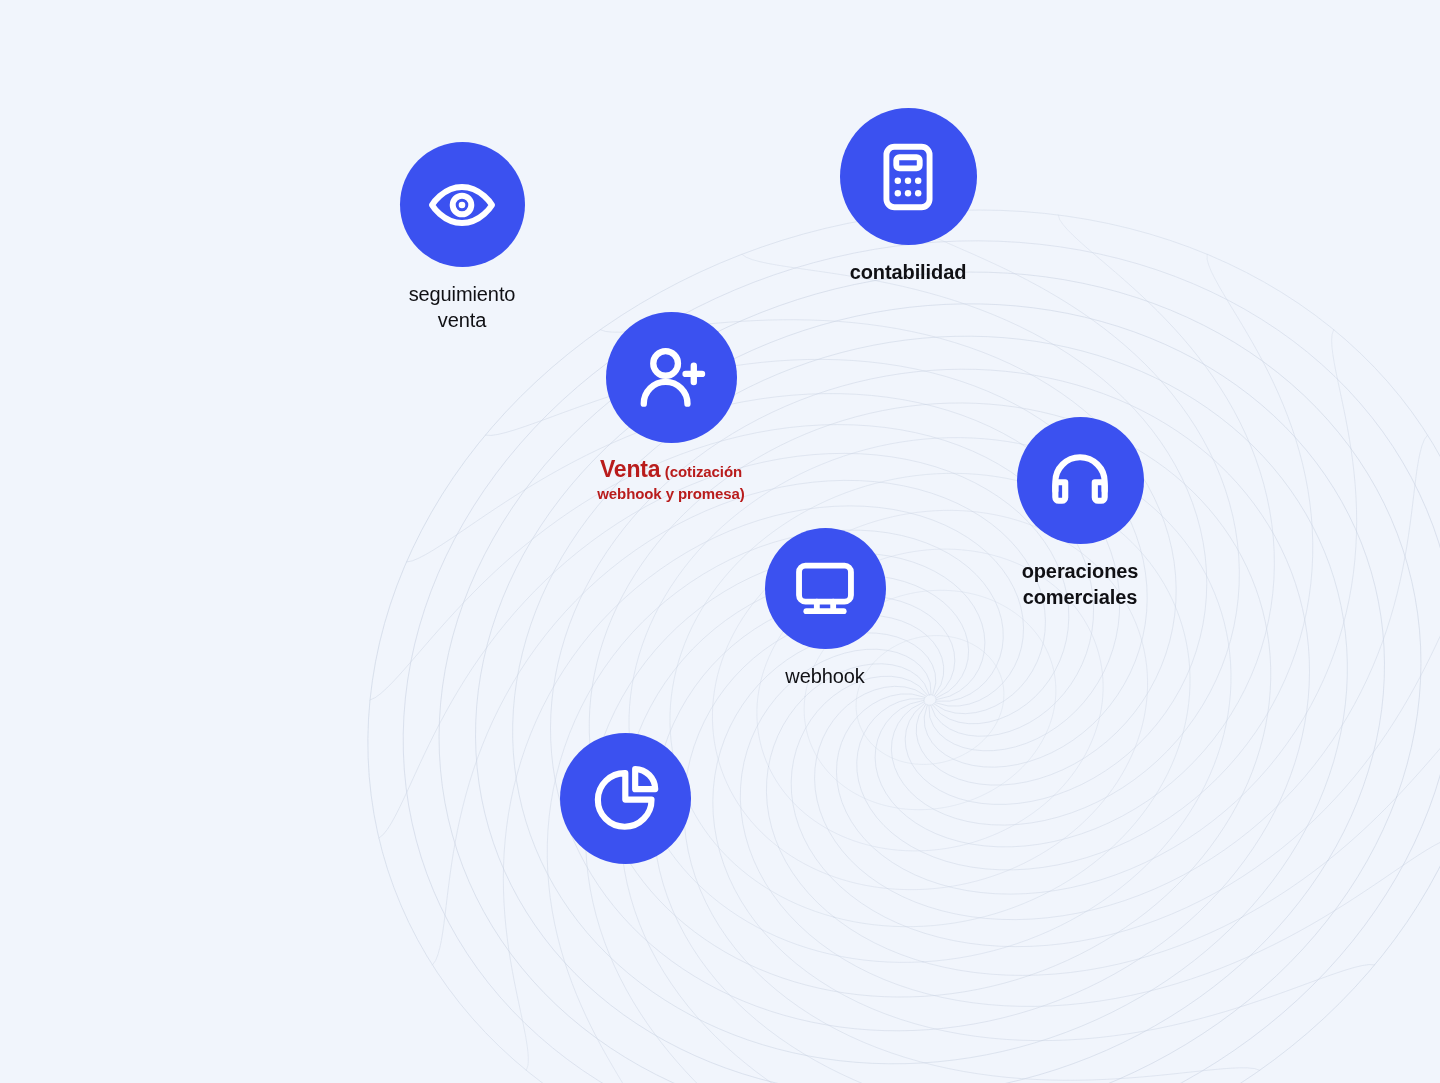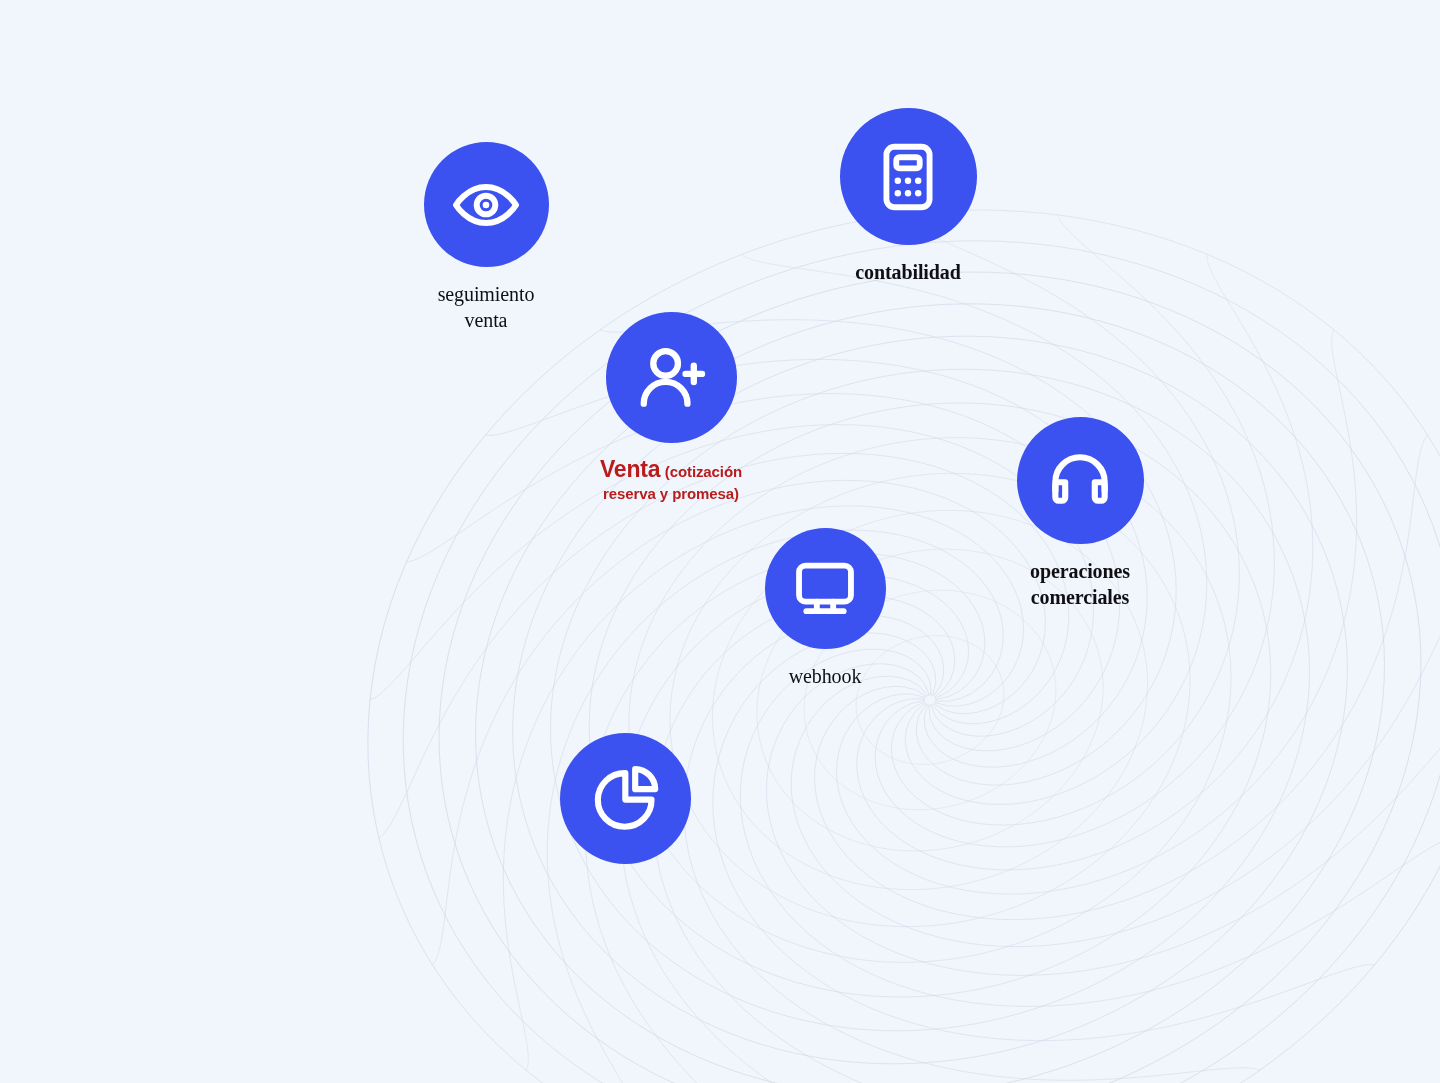--- a/index.html
+++ b/index.html
@@ -69,21 +69,20 @@
     font-weight: 500;
   }
 
   .label.b {
     font-size: 20px;
     font-weight: 700;
   }
 
   .label .line {
     display: block;
-    font-family: Liberation Serif, serif;
   }
 
   
   .venta-label {
     margin-top: 12px;
     text-align: center;
     color: #b91c1c;
     line-height: 1.25;
     max-width: 230px;
   }
@@ -147,21 +146,21 @@
         <path d="M924.84 703.10 L914.85 712.37 L909.36 721.12 L906.28 730.00 L905.19 738.89 L905.87 747.63 L908.16 756.10 L911.95 764.15 L917.10 771.69 L923.49 778.61 L931.02 784.83 L939.57 790.29 L949.02 794.92 L959.26 798.67 L970.18 801.51 L981.67 803.42 L993.62 804.37 L1005.93 804.36 L1018.49 803.38 L1031.20 801.45 L1043.96 798.56 L1056.70 794.75 L1069.31 790.03 L1081.72 784.44 L1093.84 778.01 L1105.62 770.76 L1116.97 762.76 L1127.84 754.03 L1138.18 744.62 L1147.92 734.59 L1157.02 723.97 L1165.44 712.82 L1173.15 701.20 L1180.12 689.14 L1186.31 676.71 L1191.71 663.95 L1196.29 650.92 L1200.06 637.67 L1202.99 624.23 L1205.09 610.68 L1206.35 597.04 L1206.78 583.36 L1206.39 569.69 L1205.18 556.08 L1203.17 542.55 L1200.37 529.15 L1196.80 515.91 L1192.48 502.87 L1187.44 490.05 L1181.70 477.50 L1175.28 465.22 L1168.22 453.25 L1160.54 441.62 L1152.28 430.33 L1143.46 419.41 L1134.12 408.87 L1124.29 398.73 L1114.00 388.99 L1103.29 379.67 L1092.20 370.76 L1080.75 362.29 L1068.99 354.24 L1056.93 346.62 L1044.63 339.42 L1032.12 332.65 L1019.42 326.30 L1006.57 320.36 L993.61 314.82 L980.56 309.67 L967.46 304.91 L954.34 300.51 L941.24 296.46 L928.17 292.76 L915.18 289.37 L902.29 286.28 L889.54 283.47 L876.96 280.91 L864.57 278.59 L852.41 276.48 L840.51 274.55 L828.90 272.78 L817.63 271.12 L806.73 269.56 L796.25 268.05 L786.24 266.55 L776.76 265.02 L767.89 263.41 L759.72 261.65 L752.42 259.66 L746.25 257.31 L741.94 254.28" opacity="0.50"></path>
         <path d="M924.18 701.78 L911.82 708.44 L903.86 715.70 L898.09 723.68 L894.19 732.16 L891.98 740.93 L891.39 749.83 L892.31 758.69 L894.68 767.37 L898.41 775.76 L903.43 783.74 L909.65 791.22 L916.99 798.10 L925.34 804.32 L934.63 809.81 L944.75 814.52 L955.62 818.40 L967.12 821.42 L979.18 823.56 L991.69 824.78 L1004.56 825.09 L1017.70 824.48 L1031.02 822.95 L1044.43 820.50 L1057.86 817.16 L1071.22 812.93 L1084.43 807.85 L1097.42 801.94 L1110.13 795.23 L1122.50 787.76 L1134.45 779.55 L1145.94 770.66 L1156.92 761.12 L1167.34 750.97 L1177.16 740.26 L1186.35 729.04 L1194.87 717.35 L1202.69 705.23 L1209.79 692.73 L1216.15 679.91 L1221.75 666.79 L1226.59 653.44 L1230.66 639.89 L1233.94 626.20 L1236.45 612.39 L1238.18 598.51 L1239.14 584.60 L1239.34 570.70 L1238.78 556.85 L1237.49 543.07 L1235.47 529.41 L1232.75 515.89 L1229.35 502.55 L1225.29 489.40 L1220.59 476.48 L1215.27 463.80 L1209.37 451.40 L1202.92 439.28 L1195.93 427.46 L1188.45 415.97 L1180.50 404.80 L1172.11 393.98 L1163.32 383.51 L1154.15 373.40 L1144.65 363.65 L1134.84 354.27 L1124.76 345.25 L1114.43 336.61 L1103.91 328.32 L1093.21 320.41 L1082.37 312.84 L1071.43 305.63 L1060.42 298.76 L1049.38 292.22 L1038.33 286.01 L1027.32 280.10 L1016.38 274.48 L1005.55 269.14 L994.87 264.07 L984.37 259.24 L974.10 254.63 L964.10 250.22 L954.42 246.00 L945.11 241.93 L936.24 237.98 L927.87 234.14 L920.10 230.37 L913.04 226.62 L906.86 222.86 L901.85 219.03 L898.80 214.99" opacity="0.50"></path>
         <path d="M923.98 700.31 L910.27 703.82 L900.47 709.01 L892.49 715.44 L886.09 722.82 L881.18 730.91 L877.74 739.52 L875.73 748.46 L875.12 757.60 L875.89 766.77 L877.99 775.86 L881.38 784.75 L886.01 793.34 L891.80 801.52 L898.70 809.21 L906.64 816.34 L915.53 822.84 L925.31 828.65 L935.89 833.72 L947.18 838.01 L959.12 841.49 L971.60 844.13 L984.55 845.90 L997.88 846.80 L1011.52 846.82 L1025.37 845.96 L1039.37 844.21 L1053.44 841.60 L1067.50 838.13 L1081.48 833.82 L1095.32 828.69 L1108.95 822.77 L1122.31 816.09 L1135.34 808.67 L1147.99 800.56 L1160.22 791.77 L1171.98 782.36 L1183.22 772.37 L1193.91 761.82 L1204.02 750.76 L1213.52 739.24 L1222.37 727.30 L1230.57 714.96 L1238.09 702.29 L1244.91 689.32 L1251.03 676.09 L1256.44 662.64 L1261.13 649.01 L1265.11 635.24 L1268.37 621.36 L1270.92 607.42 L1272.76 593.44 L1273.91 579.47 L1274.37 565.53 L1274.17 551.66 L1273.32 537.87 L1271.83 524.21 L1269.72 510.69 L1267.03 497.34 L1263.76 484.18 L1259.95 471.24 L1255.62 458.52 L1250.80 446.05 L1245.51 433.83 L1239.79 421.90 L1233.66 410.24 L1227.16 398.89 L1220.32 387.83 L1213.16 377.09 L1205.73 366.66 L1198.05 356.54 L1190.16 346.75 L1182.10 337.27 L1173.90 328.12 L1165.59 319.28 L1157.22 310.75 L1148.81 302.52 L1140.42 294.60 L1132.08 286.97 L1123.83 279.63 L1115.73 272.56 L1107.81 265.76 L1100.13 259.22 L1092.75 252.91 L1085.73 246.85 L1079.16 241.00 L1073.12 235.37 L1067.73 229.95 L1063.18 224.72 L1059.73 219.71 L1058.20 214.99" opacity="0.50"></path>
         <path d="M924.27 698.82 L910.31 698.90 L899.47 701.58 L889.92 705.95 L881.55 711.63 L874.33 718.39 L868.32 726.01 L863.54 734.32 L860.01 743.16 L857.75 752.38 L856.77 761.84 L857.05 771.43 L858.59 781.01 L861.35 790.49 L865.31 799.76 L870.41 808.73 L876.62 817.32 L883.88 825.45 L892.12 833.05 L901.29 840.06 L911.31 846.42 L922.13 852.09 L933.66 857.03 L945.83 861.21 L958.57 864.59 L971.80 867.15 L985.46 868.89 L999.45 869.78 L1013.72 869.83 L1028.19 869.04 L1042.79 867.41 L1057.45 864.94 L1072.11 861.65 L1086.70 857.57 L1101.17 852.70 L1115.45 847.07 L1129.49 840.71 L1143.24 833.64 L1156.66 825.90 L1169.70 817.51 L1182.31 808.51 L1194.47 798.94 L1206.13 788.82 L1217.27 778.20 L1227.86 767.12 L1237.87 755.61 L1247.29 743.70 L1256.10 731.44 L1264.29 718.87 L1271.83 706.02 L1278.74 692.93 L1285.00 679.63 L1290.60 666.16 L1295.56 652.56 L1299.88 638.85 L1303.55 625.08 L1306.59 611.26 L1309.01 597.44 L1310.82 583.64 L1312.04 569.88 L1312.67 556.20 L1312.75 542.62 L1312.29 529.15 L1311.31 515.83 L1309.83 502.67 L1307.89 489.70 L1305.49 476.92 L1302.68 464.35 L1299.48 452.01 L1295.92 439.91 L1292.02 428.07 L1287.82 416.48 L1283.36 405.17 L1278.66 394.14 L1273.76 383.39 L1268.70 372.93 L1263.52 362.77 L1258.24 352.90 L1252.92 343.34 L1247.59 334.08 L1242.30 325.12 L1237.11 316.48 L1232.05 308.14 L1227.20 300.12 L1222.61 292.42 L1218.36 285.05 L1214.54 278.02 L1211.26 271.35 L1208.70 265.09 L1207.11 259.31 L1207.20 254.28" opacity="0.50"></path>
         <path d="M925.03 697.43 L911.95 694.06 L900.94 694.03 L890.61 695.97 L880.93 699.50 L872.00 704.37 L863.90 710.39 L856.73 717.39 L850.57 725.22 L845.47 733.73 L841.48 742.81 L838.63 752.31 L836.96 762.12 L836.47 772.13 L837.16 782.23 L839.02 792.32 L842.03 802.30 L846.18 812.09 L851.42 821.60 L857.72 830.76 L865.02 839.49 L873.29 847.74 L882.47 855.45 L892.50 862.55 L903.31 869.02 L914.85 874.81 L927.05 879.88 L939.84 884.21 L953.17 887.78 L966.95 890.57 L981.13 892.56 L995.63 893.74 L1010.40 894.12 L1025.37 893.70 L1040.47 892.47 L1055.65 890.46 L1070.84 887.66 L1085.99 884.09 L1101.04 879.78 L1115.95 874.74 L1130.66 868.99 L1145.13 862.56 L1159.32 855.48 L1173.18 847.78 L1186.67 839.48 L1199.77 830.62 L1212.44 821.23 L1224.65 811.33 L1236.38 800.98 L1247.61 790.19 L1258.31 779.01 L1268.47 767.47 L1278.09 755.59 L1287.14 743.43 L1295.61 731.00 L1303.52 718.35 L1310.84 705.51 L1317.59 692.50 L1323.76 679.36 L1329.36 666.12 L1334.39 652.82 L1338.87 639.47 L1342.81 626.10 L1346.22 612.75 L1349.11 599.44 L1351.50 586.19 L1353.41 573.02 L1354.85 559.96 L1355.86 547.03 L1356.46 534.24 L1356.66 521.62 L1356.49 509.19 L1355.99 496.96 L1355.18 484.94 L1354.09 473.15 L1352.75 461.61 L1351.20 450.33 L1349.47 439.32 L1347.59 428.60 L1345.62 418.17 L1343.58 408.06 L1341.53 398.27 L1339.51 388.82 L1337.57 379.73 L1335.78 371.02 L1334.20 362.71 L1332.91 354.85 L1332.01 347.48 L1331.64 340.69 L1332.03 334.61 L1333.75 329.68" opacity="0.50"></path>
         <path d="M926.18 696.24 L915.06 689.71 L904.77 686.96 L894.48 686.32 L884.29 687.41 L874.36 690.00 L864.84 693.93 L855.87 699.05 L847.56 705.24 L840.03 712.36 L833.36 720.31 L827.62 728.96 L822.87 738.20 L819.16 747.93 L816.53 758.04 L814.99 768.43 L814.57 779.00 L815.27 789.65 L817.09 800.30 L820.00 810.87 L824.00 821.27 L829.05 831.42 L835.13 841.26 L842.20 850.73 L850.21 859.76 L859.12 868.30 L868.88 876.30 L879.44 883.72 L890.73 890.51 L902.71 896.65 L915.32 902.11 L928.50 906.85 L942.18 910.87 L956.31 914.14 L970.82 916.66 L985.67 918.41 L1000.78 919.40 L1016.10 919.63 L1031.57 919.09 L1047.14 917.81 L1062.76 915.78 L1078.37 913.02 L1093.93 909.55 L1109.38 905.38 L1124.69 900.54 L1139.81 895.05 L1154.70 888.93 L1169.33 882.21 L1183.66 874.91 L1197.65 867.06 L1211.28 858.69 L1224.53 849.84 L1237.37 840.52 L1249.78 830.78 L1261.73 820.64 L1273.23 810.14 L1284.24 799.30 L1294.77 788.16 L1304.80 776.76 L1314.33 765.11 L1323.35 753.25 L1331.87 741.22 L1339.89 729.04 L1347.40 716.74 L1354.42 704.35 L1360.96 691.90 L1367.02 679.41 L1372.61 666.91 L1377.75 654.43 L1382.45 642.00 L1386.73 629.63 L1390.61 617.35 L1394.11 605.19 L1397.25 593.16 L1400.05 581.29 L1402.55 569.61 L1404.76 558.12 L1406.71 546.86 L1408.44 535.84 L1409.98 525.10 L1411.35 514.64 L1412.61 504.50 L1413.79 494.70 L1414.92 485.28 L1416.07 476.26 L1417.29 467.70 L1418.63 459.65 L1420.19 452.18 L1422.05 445.40 L1424.39 439.51 L1427.59 435.09" opacity="0.50"></path>
         <path d="M927.65 695.36 L919.37 686.19 L910.65 680.95 L901.23 677.79 L891.35 676.34 L881.23 676.44 L871.05 677.96 L861.01 680.79 L851.24 684.83 L841.88 689.99 L833.07 696.16 L824.89 703.26 L817.45 711.19 L810.83 719.85 L805.09 729.15 L800.28 738.99 L796.46 749.29 L793.66 759.95 L791.90 770.88 L791.20 781.99 L791.56 793.21 L792.99 804.45 L795.48 815.64 L799.02 826.70 L803.58 837.56 L809.13 848.16 L815.66 858.44 L823.12 868.34 L831.48 877.81 L840.69 886.81 L850.71 895.28 L861.48 903.20 L872.97 910.53 L885.12 917.23 L897.87 923.28 L911.18 928.67 L924.98 933.37 L939.23 937.37 L953.87 940.66 L968.84 943.23 L984.10 945.08 L999.59 946.22 L1015.26 946.64 L1031.06 946.35 L1046.94 945.36 L1062.86 943.68 L1078.76 941.33 L1094.62 938.32 L1110.38 934.66 L1126.01 930.39 L1141.47 925.52 L1156.73 920.07 L1171.75 914.06 L1186.51 907.54 L1200.98 900.51 L1215.13 893.00 L1228.94 885.05 L1242.39 876.69 L1255.47 867.93 L1268.16 858.82 L1280.44 849.38 L1292.31 839.64 L1303.76 829.62 L1314.78 819.37 L1325.36 808.91 L1335.51 798.26 L1345.22 787.47 L1354.50 776.55 L1363.36 765.53 L1371.79 754.45 L1379.80 743.34 L1387.41 732.21 L1394.63 721.10 L1401.47 710.04 L1407.94 699.05 L1414.06 688.16 L1419.85 677.41 L1425.34 666.80 L1430.53 656.39 L1435.45 646.19 L1440.13 636.24 L1444.59 626.57 L1448.87 617.22 L1452.99 608.22 L1456.99 599.64 L1460.91 591.51 L1464.78 583.92 L1468.65 576.94 L1472.59 570.73 L1476.69 565.51 L1481.12 561.95" opacity="0.50"></path>
       </g>
     </svg>
 
-  <div class="node" style="left:486px; top:142px;">
+  <div class="node" style="left:462px; top:142px;">
     <div class="bubble" style="width:125px;height:125px;">
       <span>
         <svg width="72" height="72" viewBox="0 0 24 24" fill="none" stroke="#ffffff" stroke-width="2" stroke-linecap="round" stroke-linejoin="round">
           <path d="M2 12s3.6-6 10-6 10 6 10 6-3.6 6-10 6-10-6-10-6z"></path>
           <circle cx="12" cy="12" r="3.1"></circle>
           <circle cx="12" cy="12" r="1.1" fill="#ffffff" stroke="none"></circle>
         </svg>
       </span>
     </div>
     <div class="label m">
@@ -197,21 +196,21 @@
           <circle cx="10.3" cy="7.4" r="3.9"></circle>
           <path d="M3.4 20.1a6.9 6.9 0 0 1 13.8 0"></path>
           <path d="M19.2 8.1v5.2M16.6 10.7h5.2"></path>
         </svg>
       </span>
     </div>
     <div class="venta-label">
       <span class="big">Venta</span>
       <span class="small">(cotización</span>
       <br>
-      <span class="small">reserva y promesa)</span>
+      <span class="small">webhook y promesa)</span>
     </div>
   </div>
 
   <div class="node" style="left:1080px; top:417px;">
     <div class="bubble" style="width:127px;height:127px;">
       <span>
         <svg width="74" height="74" viewBox="0 0 24 24" fill="none" stroke="#ffffff" stroke-width="2" stroke-linecap="round" stroke-linejoin="round">
           <path d="M4 15.2v-2.9a8 8 0 0 1 16 0v2.9"></path>
           <path d="M7.2 12.4H5.1A1.1 1.1 0 0 0 4 13.5v3.8a1.1 1.1 0 0 0 1.1 1.1h1.05a1.05 1.05 0 0 0 1.05-1.05z"></path>
           <path d="M16.8 12.4h2.1A1.1 1.1 0 0 1 20 13.5v3.8a1.1 1.1 0 0 1-1.1 1.1h-1.05a1.05 1.05 0 0 1-1.05-1.05z"></path>

